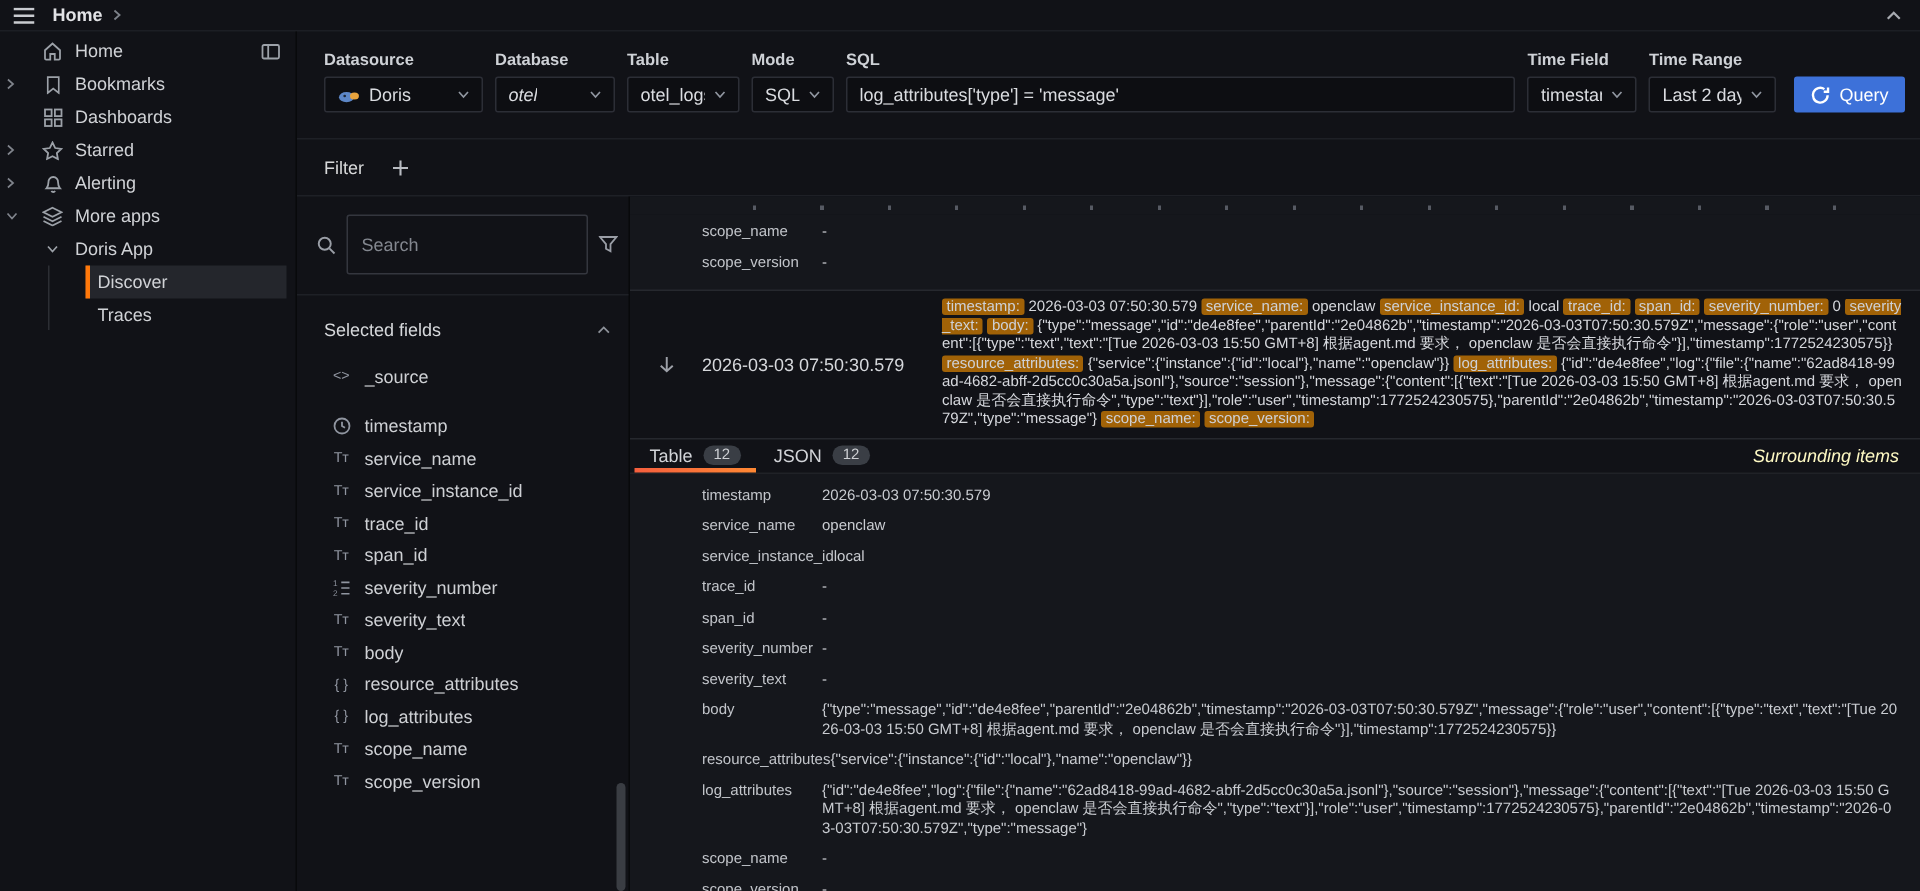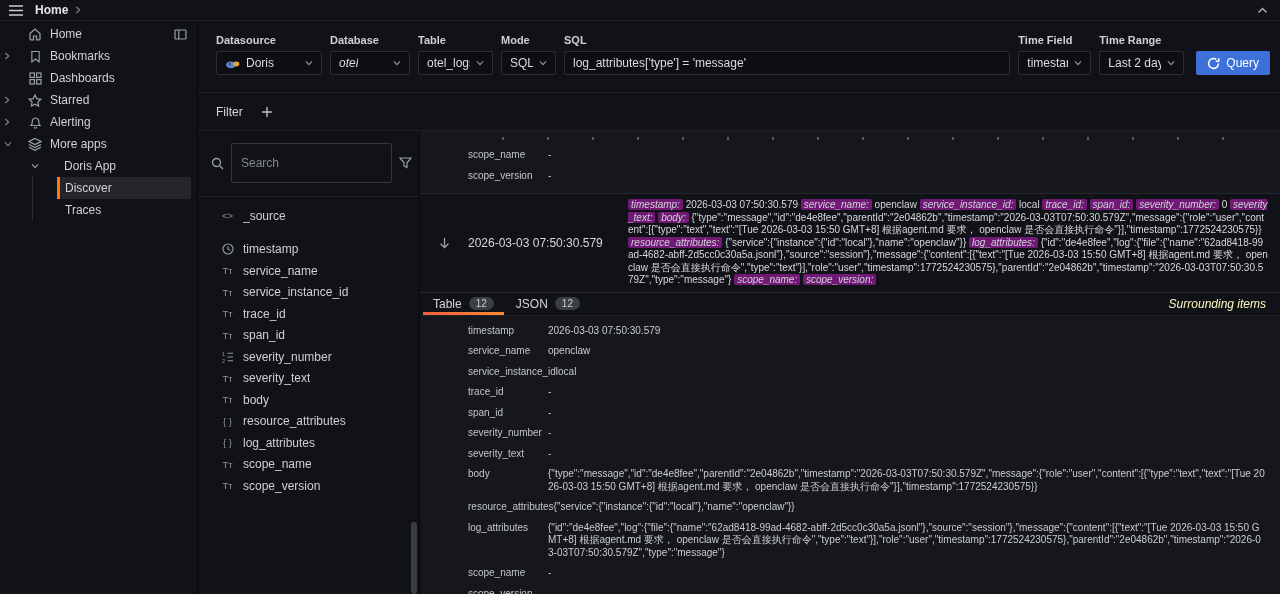--- a/index.html
+++ b/index.html
@@ -19,21 +19,21 @@
   .layout{display:flex;height:573px;}
 
   
   .sidebar{width:198px;flex-shrink:0;border-right:1px solid #08090b;padding-top:2px;position:relative;}
   .nav-item{height:22px;display:flex;align-items:center;font-size:12px;color:#d0d2d6;
     position:relative;cursor:pointer;}
   .nav-item .edge{position:absolute;left:4px;color:#80848c;}
   .nav-item .slot{position:absolute;left:27px;width:16px;color:#9CA1a8;}
   .nav-item .slot2{left:27px;color:#9ca1a8;}
   .nav-item.ind1 .nav-label{padding-left:50px;}
-  .nav-item.ind2 .nav-label{padding-left:64px;}
+  .nav-item.ind2 .nav-label{padding-left:50px;}
   .nav-item .trail{position:absolute;right:10px;color:#9ca1a8;}
   .l3box{margin-left:57px;margin-right:6px;flex:1;height:100%;display:flex;align-items:center;
     border-left:3px solid transparent;padding-left:5px;}
   .l3box.active{background:#24262c;border-left-color:#ff780a;}
   .guide-line{position:absolute;left:32px;top:156px;width:1px;height:43px;background:#2c2e34;}
 
   
   .main{flex:1;display:flex;flex-direction:column;min-width:0;}
 
   
@@ -95,21 +95,21 @@
   .tail-detail{background:#15171c;padding:1px 0 6px;border-bottom:1px solid #26282e;flex-shrink:0;}
   .kvrow{display:flex;padding:4px 0;font-size:10px;line-height:12.5px;}
   .tail-detail .kvrow{padding:4.5px 0;}
   .kvkey{min-width:80px;margin-left:48px;color:#c2c5ca;flex-shrink:0;white-space:nowrap;}
   .kvval{flex:1;padding-right:14px;color:#c9ccd1;word-break:break-all;}
 
   .log-row{display:flex;border-bottom:1px solid #26282e;flex-shrink:0;}
   .expander{width:48px;display:flex;align-items:center;justify-content:center;color:#9da0a8;cursor:pointer;flex-shrink:0;}
   .log-time{width:160px;display:flex;align-items:center;font-size:12px;color:#d6d8dc;flex-shrink:0;}
   .log-summary{flex:1;font-size:10px;line-height:12.5px;color:#d3d5da;padding:5px 12px 5px 0;word-break:break-all;}
-  .chip{background:#701a75;border-radius:2px;padding:0 3px;color:#ced1d7;cursor:pointer;font-style:italic;}
+  .chip{background:#a16207;border-radius:2px;padding:0 3px;color:#ced1d7;cursor:pointer;}
   .sumv{color:#d6d8dd;}
 
   .tabbar{display:flex;align-items:center;height:23px;border-bottom:1px solid #202227;
     padding:0 14px 0 2px;flex-shrink:0;}
   .tab{display:flex;align-items:center;gap:7px;padding:0 11px;height:100%;position:relative;
     font-size:12px;color:#d2d4d8;cursor:pointer;}
   .tab.active::after{content:"";position:absolute;left:1px;right:1px;bottom:0;height:3px;
     background:linear-gradient(90deg,#f55f3e,#ff8833);}
   .badge{background:#3a3e45;border-radius:9px;padding:1px 7px;font-size:10px;color:#ced0d4;}
   .surrounding{margin-left:auto;font-size:12px;color:#fef9c3;cursor:pointer;font-style:italic;}
@@ -350,20 +350,28 @@
           <span class="searchwrap">
             <input type="text" placeholder="Search" style="">
           </span>
           <span class="icn ficon">
               <svg width="13" height="12" viewBox="0 0 13 12" fill="none" stroke="currentColor" stroke-width="1.2">
                 <path d="M1 1h11L8 5.8v4.7L5 8.8V5.8z"></path>
               </svg>
             </span>
         </div>
 
+        <div class="section-head">
+          <span>Selected fields</span>
+          <span class="icn sec-chev">
+              <svg width="9" height="6" viewBox="0 0 10 7">
+                <path d="M1 5.5L5 1.5 9 5.5" fill="none" stroke="currentColor" stroke-width="1.4"></path>
+              </svg>
+            </span>
+        </div>
         <div class="selected-list">
             <div class="field-row">
               <span class="icn field-icon">&lt;&gt;</span>
               <span class="field-label">_source</span>
             </div>
           </div>
 
         <div class="available-list">
             <div class="field-row">
               <span class="icn field-icon">

